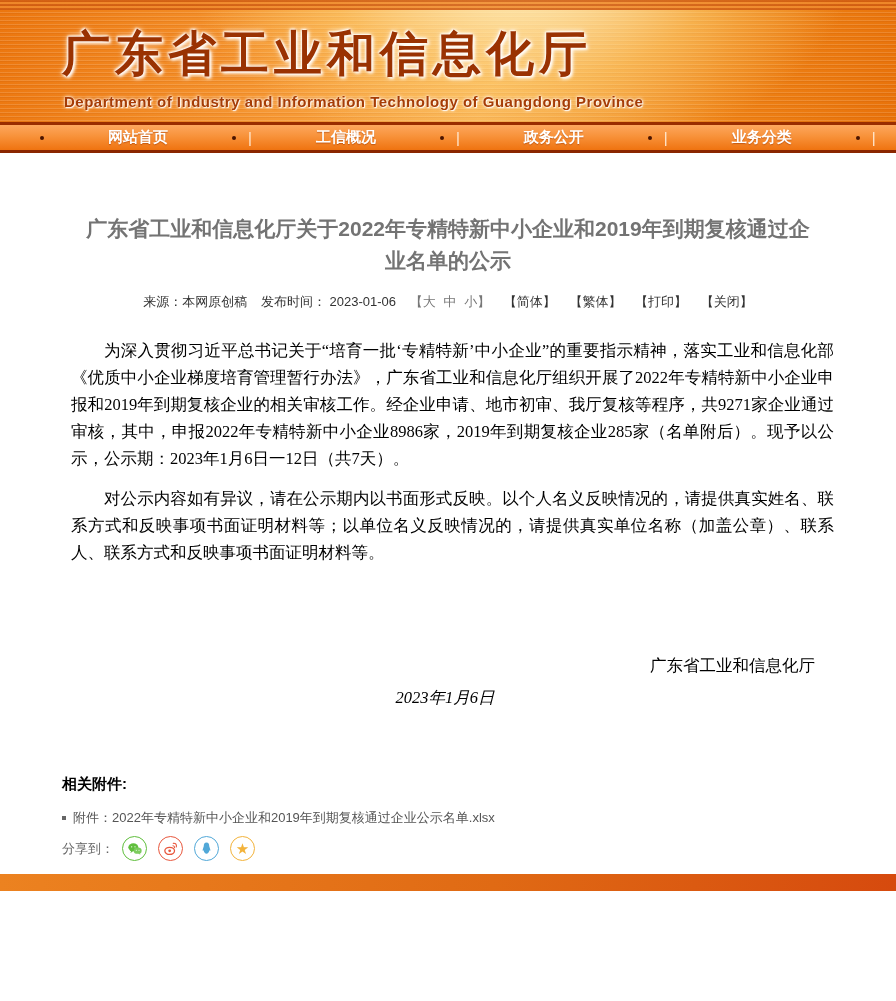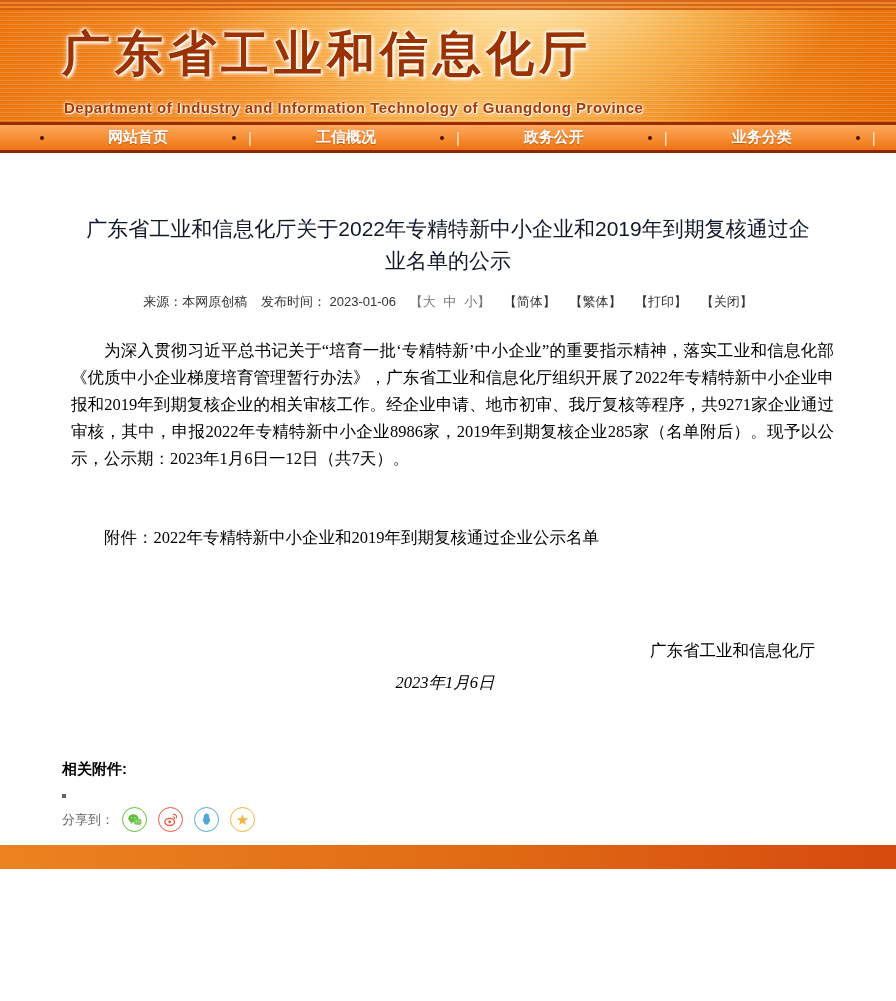--- a/index.html
+++ b/index.html
@@ -9,36 +9,36 @@
   
   .banner{position:relative;height:122px;overflow:hidden;
     background:
       radial-gradient(ellipse 480px 300px at 58% -35%, rgba(255,248,210,.95), rgba(255,222,130,.45) 42%, rgba(255,200,90,0) 70%),
       repeating-linear-gradient(180deg, rgba(255,255,255,.14) 0 1px, rgba(160,60,0,.10) 1px 2px, rgba(255,255,255,0) 2px 4px),
       linear-gradient(105deg,#ec760e,#f79a35 35%,#f9ac4c 55%,#ef8316 80%,#e8720a);}
   .banner::before{content:"";position:absolute;left:0;top:0;width:100%;height:10px;
       background:repeating-linear-gradient(180deg,#cf5a10 0 2px,#ef8a2e 2px 4px);opacity:.85;}
   .banner-title{position:absolute;left:62px;top:22px;font-size:48px;font-weight:bold;letter-spacing:5px;
       color:#9a3202;text-shadow:0 0 3px #fff,0 0 6px #fff,2px 2px 3px rgba(255,255,255,.9),-1px -1px 2px rgba(255,255,255,.8);}
-  .banner-sub{position:absolute;left:64px;top:99px;font-size:15px;font-weight:bold;letter-spacing:.5px;
+  .banner-sub{position:absolute;left:64px;top:93px;font-size:15px;font-weight:bold;letter-spacing:.5px;
       color:#a63c05;text-shadow:0 0 2px #fff,0 0 4px #fff,1px 1px 1px rgba(255,255,255,.9);}
 
   
   .nav{height:25px;border-top:3px solid #9a2d00;border-bottom:3px solid #8a2600;
       background:linear-gradient(#fda75e,#f8923a 45%,#ef7310);
       display:flex;align-items:center;padding:0 34px 0 40px;color:#fff;font-size:15px;font-weight:bold;gap:32px;}
   .nav-item{flex:0 0 auto;color:#fff;text-decoration:none;cursor:pointer;text-shadow:0 1px 1px rgba(150,50,0,.5);}
   .nav-dot{width:4px;height:4px;border-radius:50%;background:#4a1400;flex:0 0 auto;}
   .nav-sep{display:flex;align-items:center;gap:12px;flex:0 0 auto;}
   .nav-sep .pipe{color:#ffe9d2;font-weight:normal;}
   .nav-spacer{flex:1 1 auto;}
 
   
   .content{padding:0 62px;background:#fff;}
-  .article-title{margin:60px 20px 0 20px;text-align:center;font-size:21px;font-weight:normal;color:#0f172a;line-height:32px;}
+  .article-title{margin:60px 20px 0 20px;text-align:center;font-size:21px;font-weight:bold;color:#737373;line-height:32px;}
   .meta{margin-top:16px;text-align:center;font-size:13px;color:#333;}
   .meta span{margin:0 5px;}
   .meta .gray{color:#777;font-family:Liberation Mono, monospace;}
   .meta .btn{cursor:pointer;}
   .body-text{font-family:"Liberation Serif","DejaVu Serif",serif;color:#000;font-size:16.5px;line-height:27px;text-align:justify;margin-left:9px;}
   .para{margin:0;text-indent:2em;}
   .para1{margin-top:26px;}
   .para2{margin-top:13px;}
   .attach-line{margin-top:52px;text-indent:2em;}
   .signature{margin-top:86px;text-align:right;padding-right:19px;}
@@ -134,28 +134,29 @@
       <span>发布时间： 2023-01-06</span>
       <span class="gray btn">【大 中 小】</span>
       <span class="btn">【简体】</span>
       <span class="btn">【繁体】</span>
       <span class="btn">【打印】</span>
       <span class="btn">【关闭】</span>
     </div>
 
     <div class="body-text">
       <p class="para para1">为深入贯彻习近平总书记关于“培育一批‘专精特新’中小企业”的重要指示精神，落实工业和信息化部《优质中小企业梯度培育管理暂行办法》，广东省工业和信息化厅组织开展了2022年专精特新中小企业申报和2019年到期复核企业的相关审核工作。经企业申请、地市初审、我厅复核等程序，共9271家企业通过审核，其中，申报2022年专精特新中小企业8986家，2019年到期复核企业285家（名单附后）。现予以公示，公示期：2023年1月6日一12日（共7天）。</p>
-      <p class="para attach-line">附件：2022年专精特新中小企业和2019年到期复核通过企业公示名单</p>
+      <p class="para para2">对公示内容如有异议，请在公示期内以书面形式反映。以个人名义反映情况的，请提供真实姓名、联系方式和反映事项书面证明材料等；以单位名义反映情况的，请提供真实单位名称（加盖公章）、联系人、联系方式和反映事项书面证明材料等。</p>
       <p class="para signature">广东省工业和信息化厅</p>
       <p class="para docdate">2023年1月6日</p>
     </div>
 
     <div class="related-heading">相关附件:</div>
     <div class="related-item">
       <span class="sq"></span>
+      <span>附件：2022年专精特新中小企业和2019年到期复核通过企业公示名单.xlsx</span>
     </div>
 
     <div class="share-row">
       <span class="label">分享到：</span>
       <span class="share-btn share-wechat">
         <svg width="16" height="16" viewBox="0 0 24 24">
           <ellipse cx="9.5" cy="9.5" rx="7.5" ry="6" fill="#5fbe3c"></ellipse>
           <path d="M6.5 14.5 L5 18 L9 15.6 Z" fill="#5fbe3c"></path>
           <ellipse cx="16" cy="14.5" rx="6" ry="4.8" fill="#7ccc5e"></ellipse>
           <path d="M19 18 L20.3 20.6 L16.8 18.9 Z" fill="#7ccc5e"></path>

